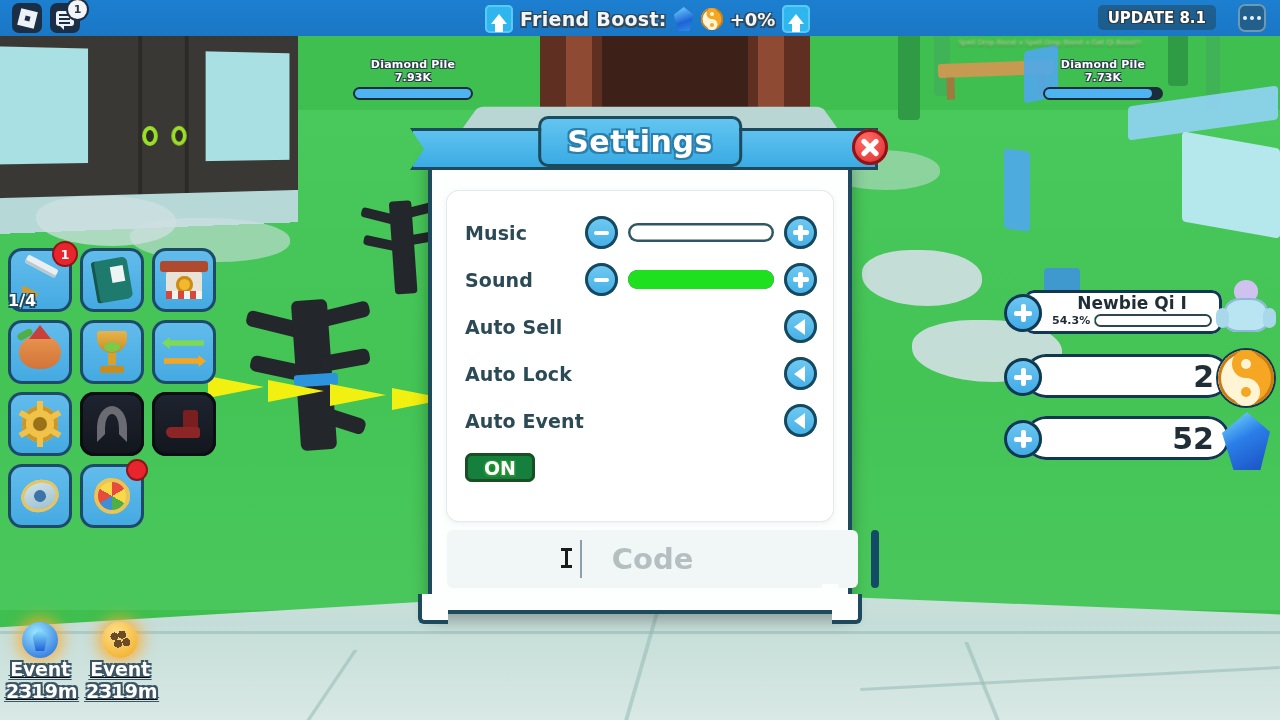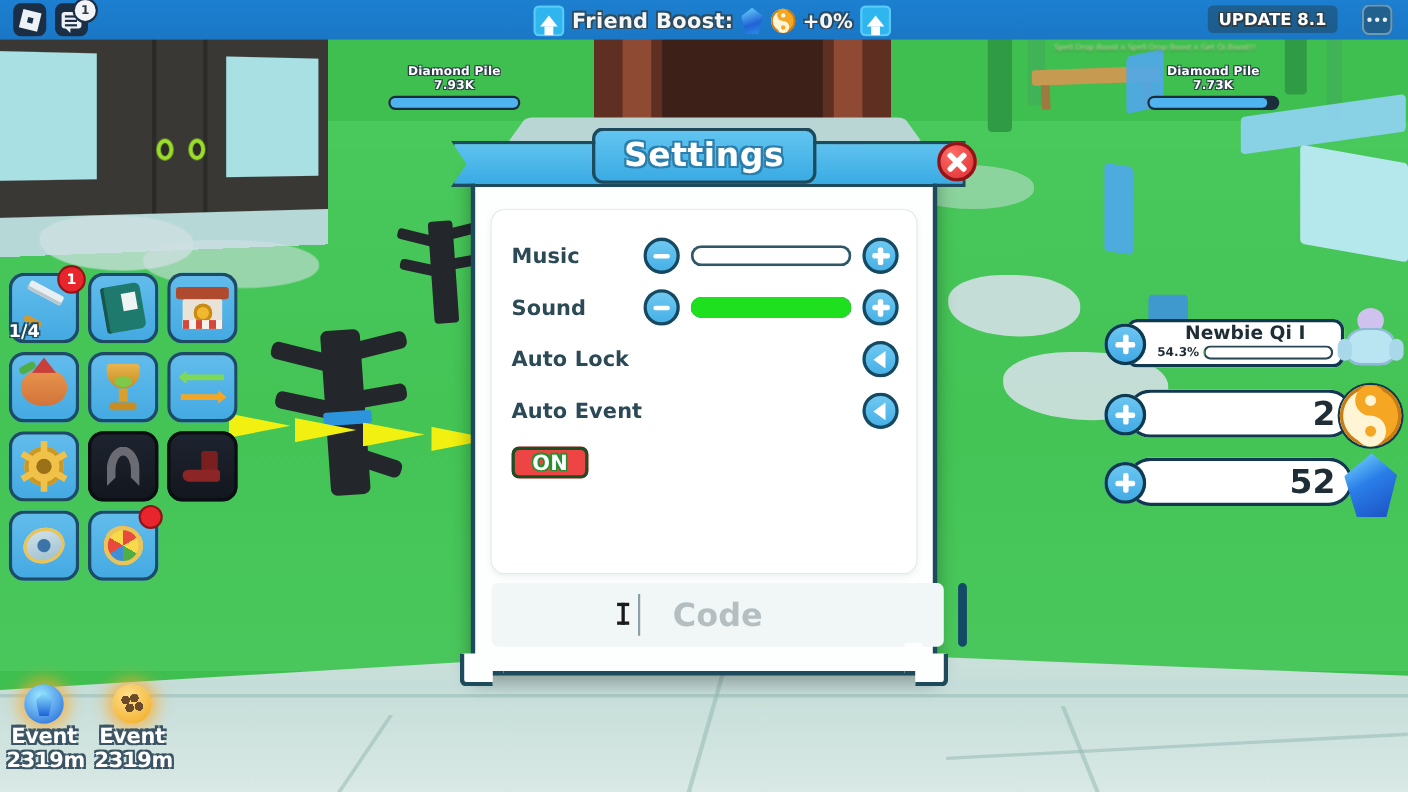--- a/index.html
+++ b/index.html
@@ -363,21 +363,21 @@
   .rank-track > i { display:block; height:100%; background:#4fd14f; }
   .rank-avatar {
     position:absolute; right:0; top:-10px; width:56px; height:62px;
   }
   .rank-avatar .head { position:absolute; left:16px; top:0; width:24px; height:22px; border-radius:50% 50% 45% 45%; background:#cfc2ee; }
   .rank-avatar .body { position:absolute; left:6px; top:18px; width:44px; height:34px; border-radius:40% 40% 30% 30%; background:#b9e5f2; box-shadow:inset 0 0 0 2px #8fb8d8; }
   .rank-avatar .arm { position:absolute; top:28px; width:13px; height:20px; border-radius:8px; background:#a8d8ea; }
   .rank-avatar .al { left:-2px; } .rank-avatar .ar2 { right:-2px; }
 
   
-  .events { position:absolute; left:6px; bottom:18px; display:flex; gap:12px; }
+  .events { position:absolute; left:6px; bottom:18px; display:flex; gap:12px;text-decoration:underline; }
   .event-item { width:68px; text-align:center; position:relative; }
   .event-item .orb {
     width:36px; height:36px; margin:0 auto; border-radius:50%;
     box-shadow:0 0 14px 5px rgba(255,170,40,.75);
     display:flex; align-items:center; justify-content:center;
   }
   .orb-gem { background:radial-gradient(circle at 40% 30%,#9ae8ff,#1f62d8); }
   .orb-gem i { width:15px; height:22px; background:linear-gradient(#8fe6ff,#1f62d8); clip-path:polygon(50% 0,100% 34%,78% 100%,22% 100%,0 34%); display:block; }
   .orb-seed { background:radial-gradient(circle at 40% 30%,#ffe08a,#f0a81e); }
   .orb-seed i { width:20px; height:18px; background:
@@ -455,21 +455,21 @@
     display:block; width:0; height:0;
     border-top:8px solid transparent; border-bottom:8px solid transparent;
     border-right:11px solid #fff; margin-right:3px;
   }
   .slider-track {
     width:146px; height:19px; margin:0 10px; border-radius:10px;
     background:#fff; box-shadow:inset 0 0 0 2.5px #2f5765; overflow:hidden;
   }
   .slider-track > i { display:block; height:100%; background:#1fe01f; border-radius:9px; }
   .toggle-on {
-    width:70px; height:29px; border-radius:7px; background:#ef4444;
+    width:70px; height:29px; border-radius:7px; background:#15803d;
     box-shadow:inset 0 0 0 3px #1a4f26;
     display:flex; align-items:center; justify-content:center; cursor:pointer;
   }
   .toggle-on span {
     font-size:19px; font-weight:bold; color:#fff;
     text-shadow:-1.5px -1.5px 0 #21922f, 1.5px -1.5px 0 #21922f, -1.5px 1.5px 0 #21922f, 1.5px 1.5px 0 #21922f;
   }
 
   .code-area {
     position:absolute; left:15px; right:15px; bottom:22px; height:58px; display:flex; align-items:center; gap:13px;
@@ -796,20 +796,26 @@
             <b></b>
           </div>
         <div class="slider-track">
             <i style="width:100%"></i>
           </div>
         <div class="circ-btn plus">
             <b></b>
           </div>
       </div>
 
+      <div class="srow">
+        <div class="slabel">Auto Sell</div>
+        <div class="circ-btn arrow">
+            <b></b>
+          </div>
+      </div>
 
       <div class="srow">
         <div class="slabel">Auto Lock</div>
         <div class="circ-btn arrow">
             <b></b>
           </div>
       </div>
 
       <div class="srow">
         <div class="slabel">Auto Event</div>

